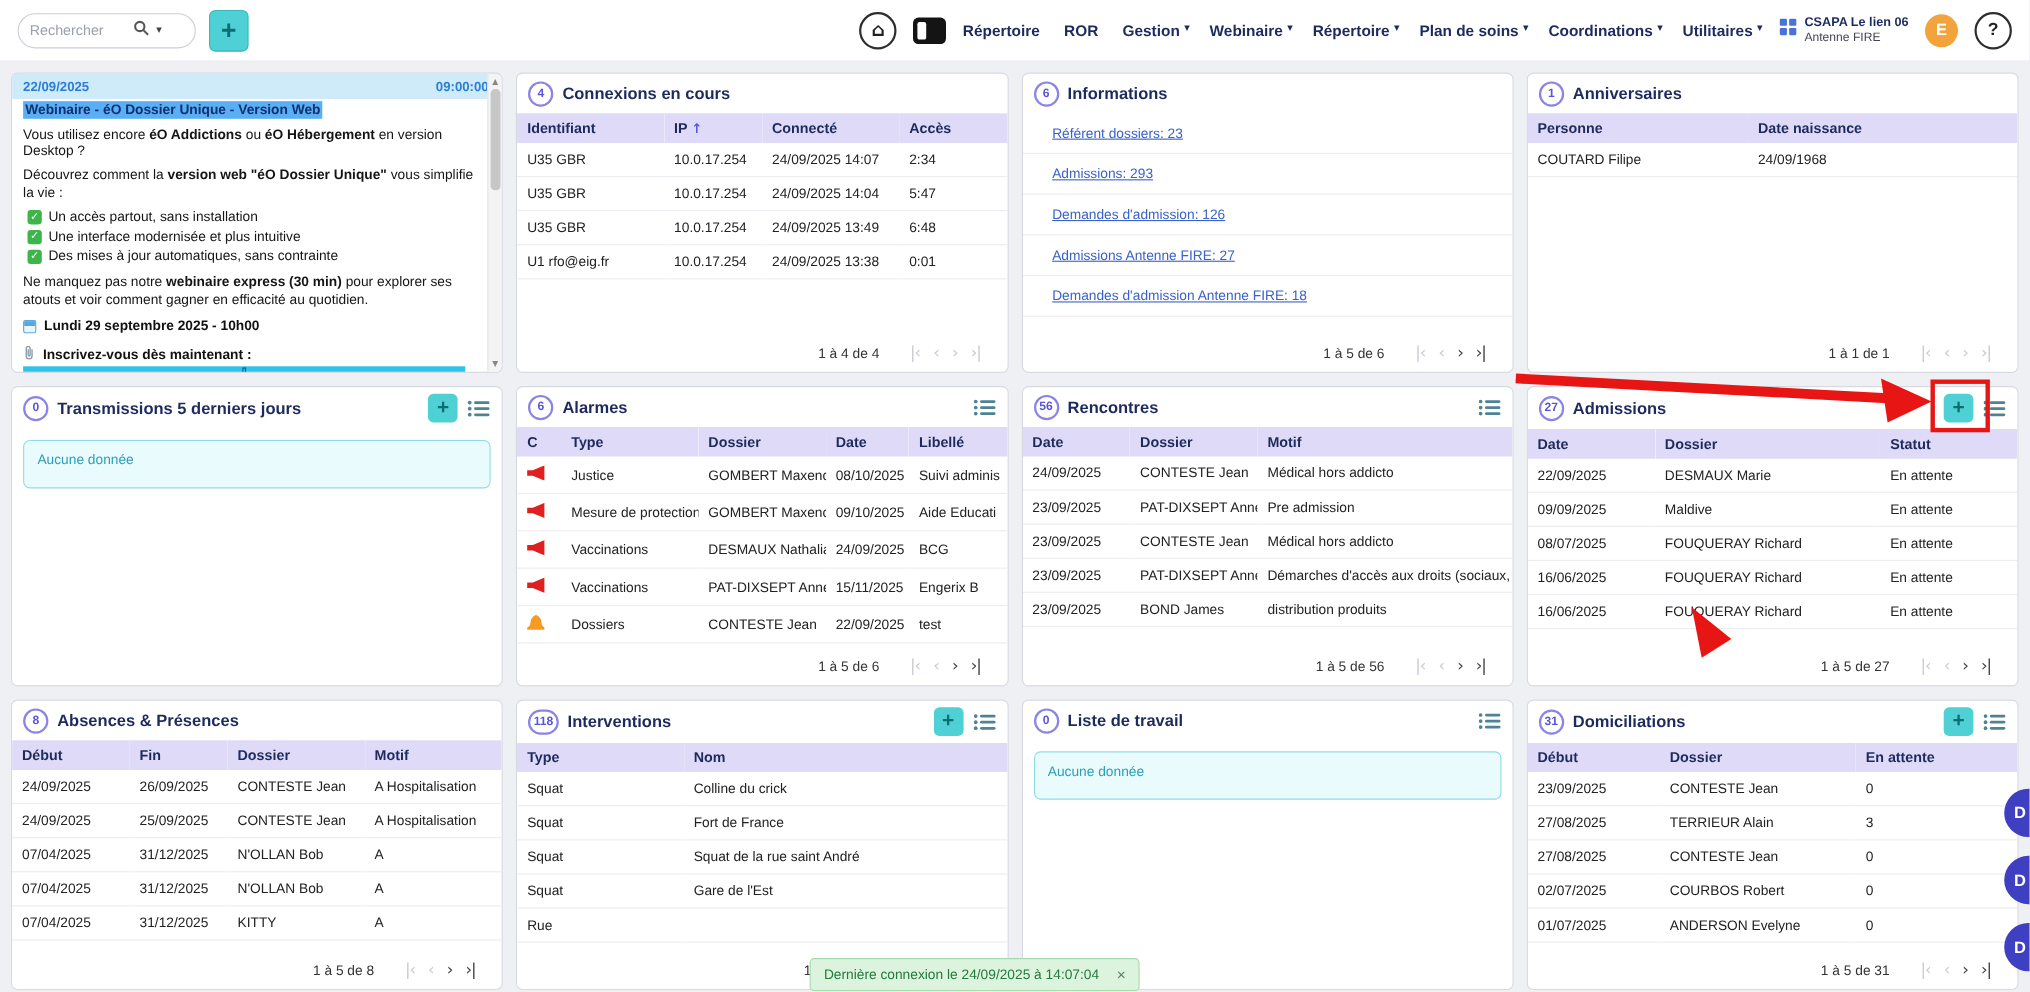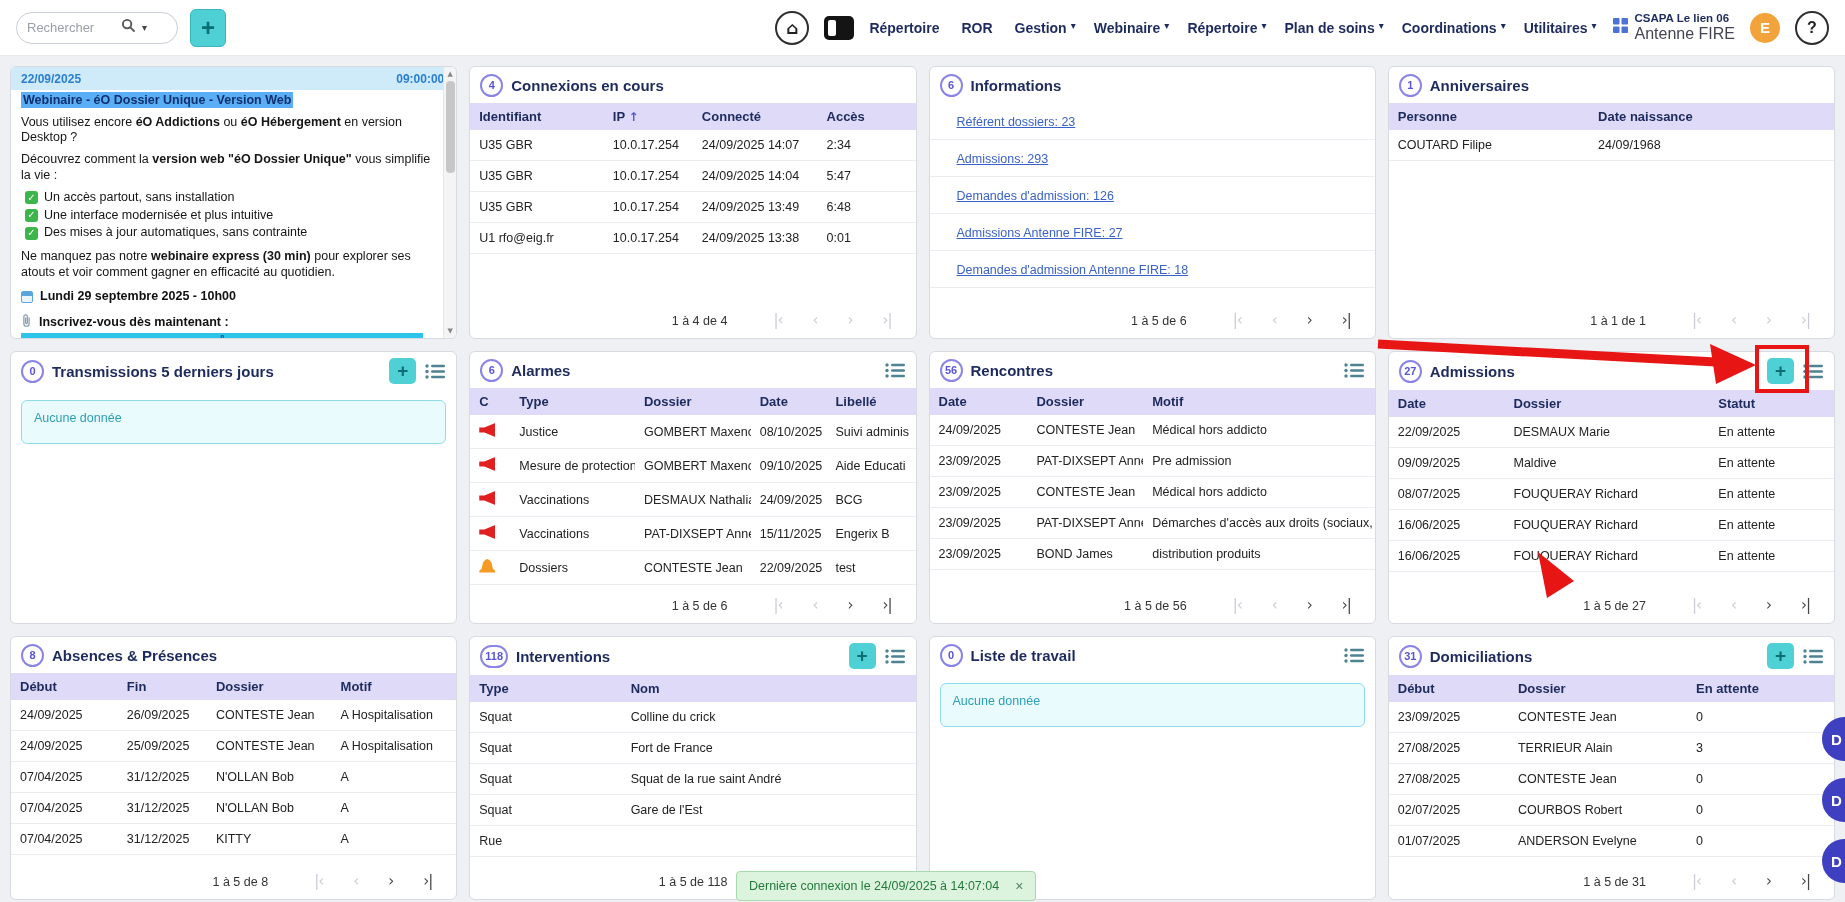--- a/index.html
+++ b/index.html
@@ -19,39 +19,39 @@
   .icon-circle{width:34px;height:34px;border:2px solid #2e2e2e;border-radius:50%;display:flex;align-items:center;justify-content:center;font-size:17px;color:#222;cursor:pointer;font-weight:bold}
   .dark-toggle{width:30px;height:24px;background:#141414;border-radius:5px;position:relative;cursor:pointer}
   .dark-toggle i{position:absolute;left:4px;top:4px;width:8px;height:16px;background:#fff;border-radius:2px}
   .menu{display:flex;gap:18px;align-items:center}
   .menu-item{font-size:14px;font-weight:bold;color:#1d2a5e;display:flex;gap:4px;align-items:flex-start;cursor:pointer;white-space:nowrap}
   .menu-item .caret{font-size:10px;color:#1d2a5e}
   .org{display:flex;align-items:center;gap:6px}
   .org-icon svg{width:17px;height:17px;fill:#4a72d8}
   .org-txt{line-height:1.1}
   .org-l1{font-size:11.5px;font-weight:bold;color:#1d2a5e}
-  .org-l2{font-size:16px;color:#445}
+  .org-l2{font-size:11px;color:#445}
   .avatar{width:30px;height:30px;border-radius:50%;background:#f2a33c;color:#fff;font-weight:bold;font-size:15px;display:flex;align-items:center;justify-content:center;cursor:pointer}
 
   
   .content{position:absolute;top:56px;left:0;right:0;bottom:0;padding:10px;display:grid;grid-template-columns:repeat(4,1fr);grid-template-rows:273px 273px 264px;gap:12px}
   .card{background:#fff;border:1px solid #d8dae2;border-radius:6px;display:flex;flex-direction:column;overflow:hidden;position:relative}
   .card-head{display:flex;align-items:center;gap:8px;padding:6px 10px;min-height:36px}
   .badge{min-width:23px;height:23px;border:2px solid #8a84e6;border-radius:12px;color:#5a54d8;font-size:11px;font-weight:bold;display:flex;align-items:center;justify-content:center;padding:0 3px}
   .card-title{font-size:15px;font-weight:bold;color:#1d2a5e;white-space:nowrap}
   .head-actions{margin-left:auto;display:flex;align-items:center;gap:9px}
   .btn-plus{width:27px;height:26px;background:#4fd0d4;border:none;border-radius:5px;color:#0b6e72;font-size:19px;font-weight:bold;display:flex;align-items:center;justify-content:center;cursor:pointer}
   .list-btn{cursor:pointer;display:flex}
   .list-btn svg{fill:#4d8393;width:21px;height:17px}
   table.tbl{width:100%;border-collapse:collapse;table-layout:fixed}
   .tbl th{background:#dedaf8;color:#1d2a5e;font-size:13px;text-align:left;padding:6px 9px;font-weight:bold;white-space:nowrap;overflow:hidden;cursor:pointer}
   .tbl td{font-size:12.5px;color:#222;padding:8px 9px;border-bottom:1px solid #ececf2;white-space:nowrap;overflow:hidden}
   .c-link{color:#3b62c9}
   .sort{color:#5a54d8;font-size:12px}
-  .pager{margin-top:auto;display:flex;align-items:center;justify-content:flex-end;padding:8px 24px 10px;gap:30px}
+  .pager{margin-top:auto;display:flex;align-items:center;justify-content:flex-end;padding:8px 24px 10px;gap:12px}
   .pg-info{font-size:12.5px;color:#333;margin-right:16px}
   .pg{font-size:15px;color:#444;cursor:pointer;letter-spacing:-1px;line-height:1}
   .pg-off{color:#c9ccd4}
   .empty-box{margin:10px;border:1px solid #8edcea;background:#eafbfe;color:#2b9fb5;font-size:12.5px;border-radius:6px;padding:10px 12px;min-height:44px}
   
   .tbl-conn th:nth-child(1){width:30%}.tbl-conn th:nth-child(2){width:20%}.tbl-conn th:nth-child(3){width:28%}.tbl-conn th:nth-child(4){width:22%}
   .tbl-anniv th:nth-child(1){width:45%}.tbl-anniv th:nth-child(2){width:55%}
   .tbl-alarm th:nth-child(1){width:9%}.tbl-alarm th:nth-child(2){width:28%}.tbl-alarm th:nth-child(3){width:26%}.tbl-alarm th:nth-child(4){width:17%}.tbl-alarm th:nth-child(5){width:20%}
   .tbl-renc th:nth-child(1){width:22%}.tbl-renc th:nth-child(2){width:26%}.tbl-renc th:nth-child(3){width:52%}
   .tbl-adm th:nth-child(1){width:26%}.tbl-adm th:nth-child(2){width:46%}.tbl-adm th:nth-child(3){width:28%}

